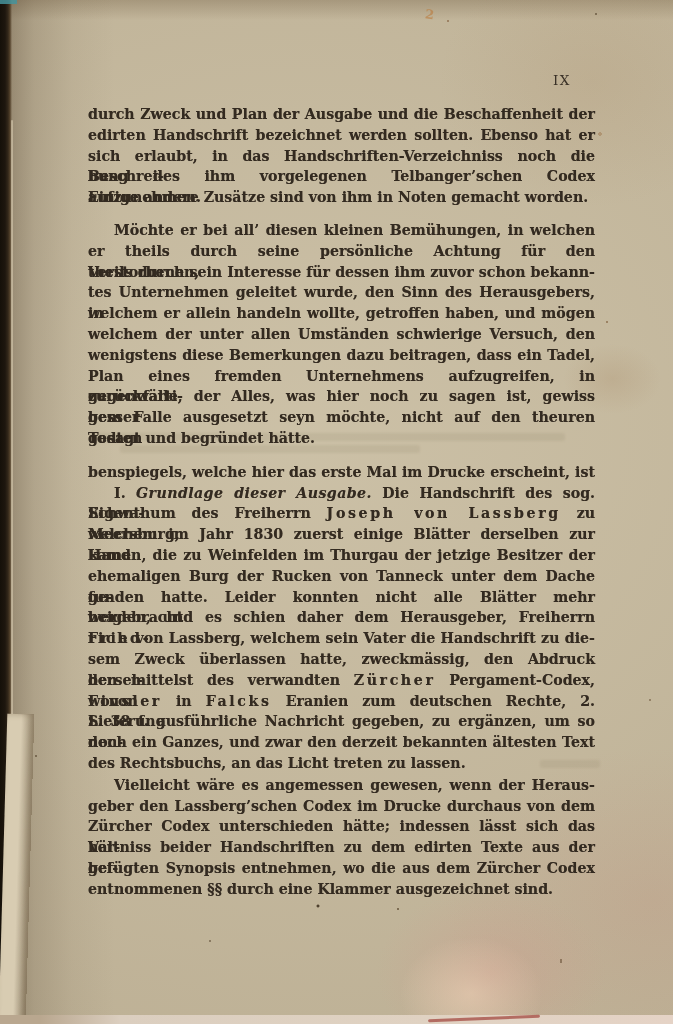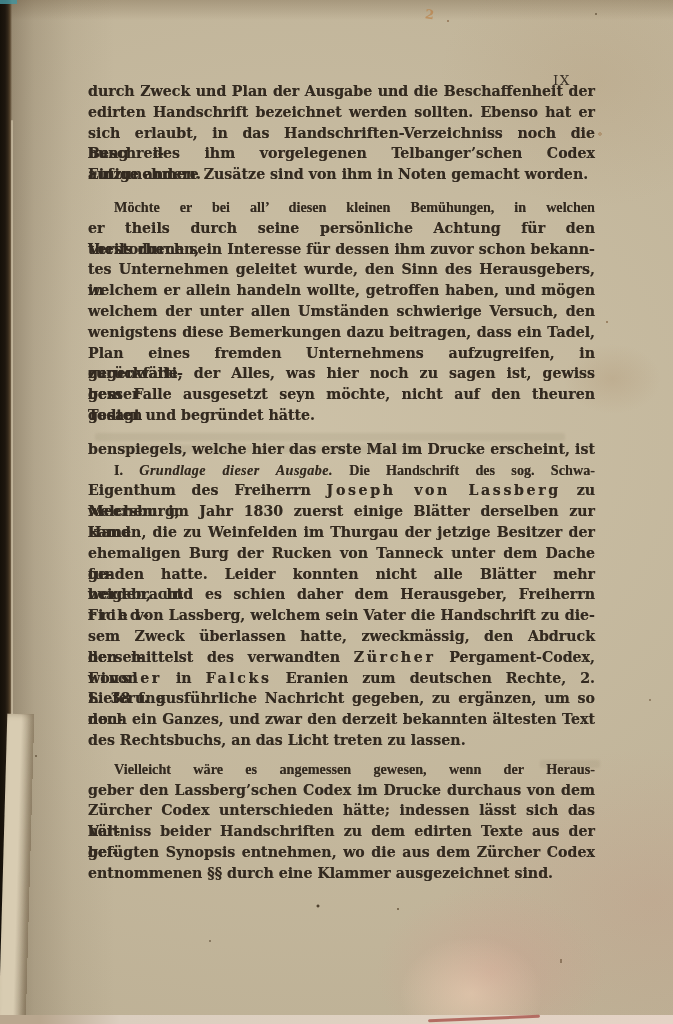--- a/index.html
+++ b/index.html
@@ -79,36 +79,36 @@
   .pagenum{
     position:absolute;left:553px;top:72px;
     font-size:13.5px;font-weight:400;letter-spacing:1.5px;color:#3a3127;
   }
   .stray-mark{
     position:absolute;left:425px;top:7px;
     font-size:13px;font-weight:700;color:rgba(186,122,58,0.6);
     transform:rotate(8deg);
   }
   .text-block{
-    position:absolute;left:88px;top:81px;width:507px;
+    position:absolute;left:88px;top:104px;width:507px;
     font-size:14.2px;font-weight:700;line-height:20.8px;
     color:#332a20;
     text-shadow:0 0 0.5px rgba(51,42,32,0.55);
   }
   .para .line{
     text-align:justify;
     text-align-last:justify;
     white-space:normal;
     height:20.8px;overflow:visible;
   }
   .para .line.last{text-align-last:left;}
-  .para .line.indent{text-indent:26px;font-family:Liberation Serif, serif;}
+  .para .line.indent{text-indent:26px;}
   .para.p2{margin-top:12px;}
   .para.p3{margin-top:13px;}
-  .para.p4{margin-top:8px;}
+  .para.p4{margin-top:1px;}
   .it{font-style:italic;letter-spacing:0.4px;}
   .sp{letter-spacing:2.6px;margin-top:42px;}
 </style>
 </head>
 <body>
 
 <div class="scan">
   <div class="gutter"></div>
   <div class="gutter-highlight"></div>
   <div class="page-edge"></div>

